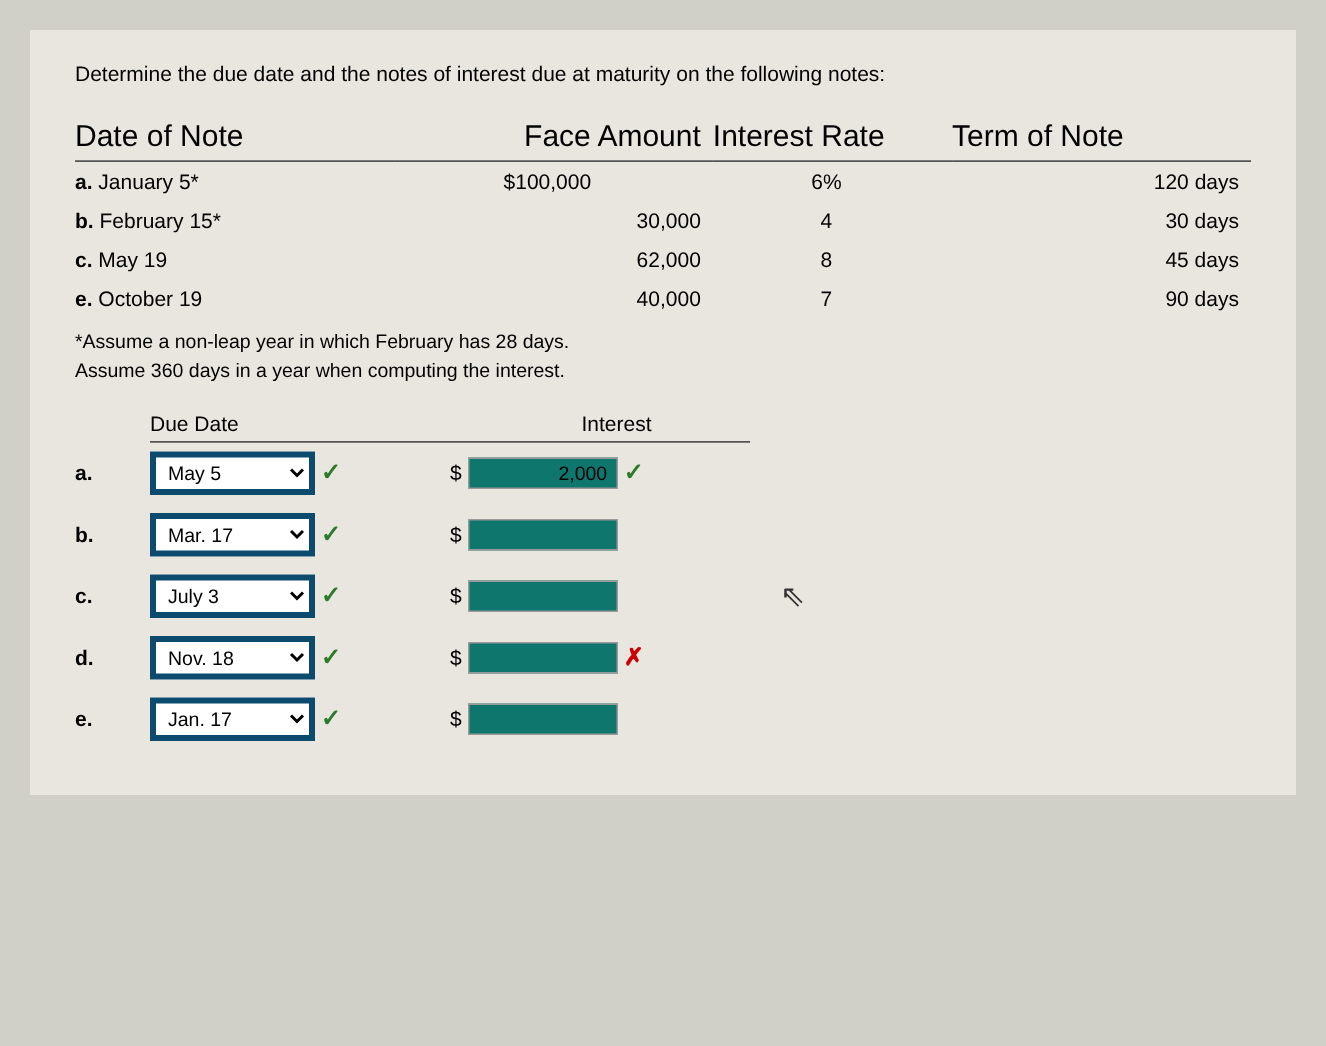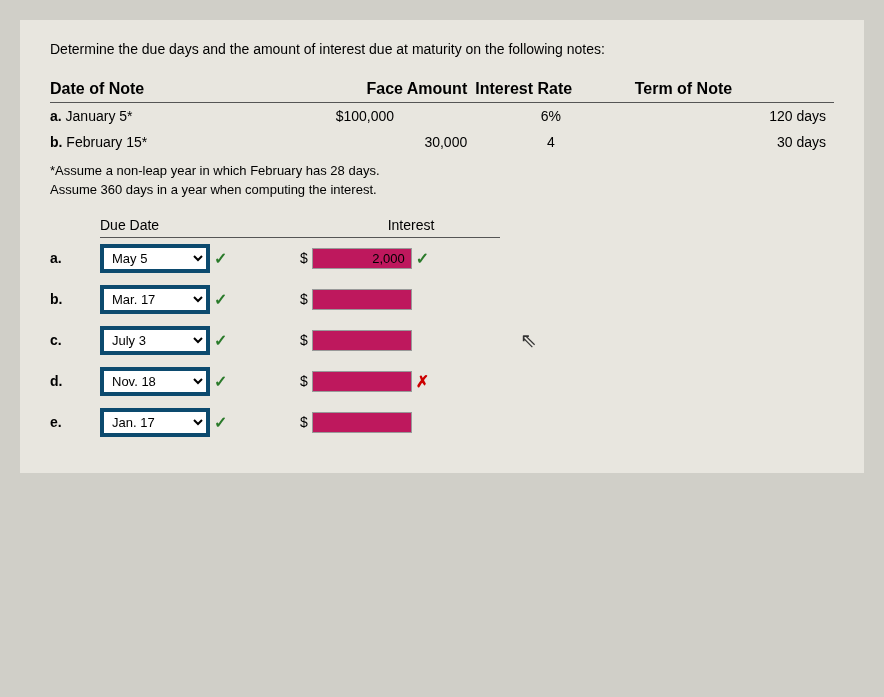--- a/index.html
+++ b/index.html
@@ -21,25 +21,25 @@
       margin-bottom: 16px;
       line-height: 1.4;
     }
     
     .top-table {
       width: 100%;
       border-collapse: collapse;
       margin-bottom: 8px;
     }
     .top-table th {
-      font-weight: bold;
+      font-weight: normal;
       text-align: left;
       padding: 4px 8px 4px 0;
       border-bottom: 1px solid #555;
-      font-size: 16px;
+      font-size: 20px;
       margin-left: 34px;
     }
     .top-table td {
       padding: 5px 8px 5px 0;
       font-size: 14px;
       vertical-align: top;
     }
     .top-table td.label { width: 160px; }
     .top-table td.face { text-align: right; width: 160px; }
     .top-table td.rate { text-align: center; width: 120px; }
@@ -103,33 +103,33 @@
     }
     .interest-cell {
       display: flex;
       align-items: center;
       gap: 4px;
     }
     .dollar-sign {
       font-size: 14px;
     }
     input.interest-input {
-      background: #be185d;
+      background: #0f766e;
       border: 1px solid #999;
       font-size: 13px;
       padding: 2px 6px;
       width: 100px;
       text-align: right;
     }
   </style>
 </head>
 <body>
 
 <div class="container">
-  <p class="title">Determine the due days and the amount of interest due at maturity on the following notes:</p>
+  <p class="title">Determine the due date and the notes of interest due at maturity on the following notes:</p>
 
   <table class="top-table">
     <thead>
       <tr>
         <th class="col-note">Date of Note</th>
         <th class="col-face" style="text-align:right;">Face Amount</th>
         <th class="col-rate">Interest Rate</th>
         <th class="col-term">Term of Note</th>
       </tr>
     </thead>
@@ -143,20 +143,36 @@
       <td class="term" style="text-align:right;">120 days</td>
     </tr>
         <tr>
       <td class="label">
         <strong>b.</strong> February 15*
       </td>
       <td class="face" style="text-align:right;">30,000</td>
       <td class="rate" style="text-align:center;">4</td>
       <td class="term" style="">30 days</td>
     </tr>
+        <tr>
+      <td class="label">
+        <strong>c.</strong> May 19
+      </td>
+      <td class="face" style="text-align:right;">62,000</td>
+      <td class="rate" style="text-align:center;">8</td>
+      <td class="term" style="text-align:right;">45 days</td>
+    </tr>
+        <tr>
+      <td class="label">
+        <strong>e.</strong> October 19
+      </td>
+      <td class="face" style="text-align:right;">40,000</td>
+      <td class="rate" style="text-align:center;">7</td>
+      <td class="term" style="text-align:right;">90 days</td>
+    </tr>
       </tbody>
   </table>
 
   <p class="footnote">*Assume a non-leap year in which February has 28 days.</p>
   <p class="footnote2">Assume 360 days in a year when computing the interest.</p>
 
   <div class="answer-section">
     <table class="answer-table">
       <thead>
         <tr>

